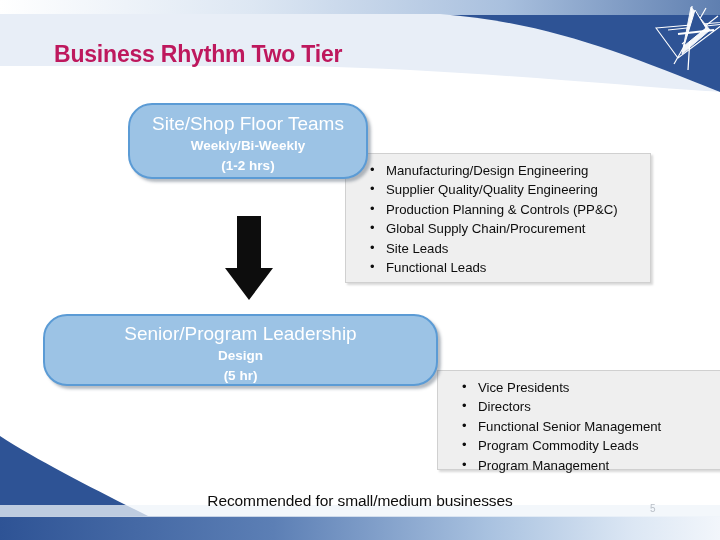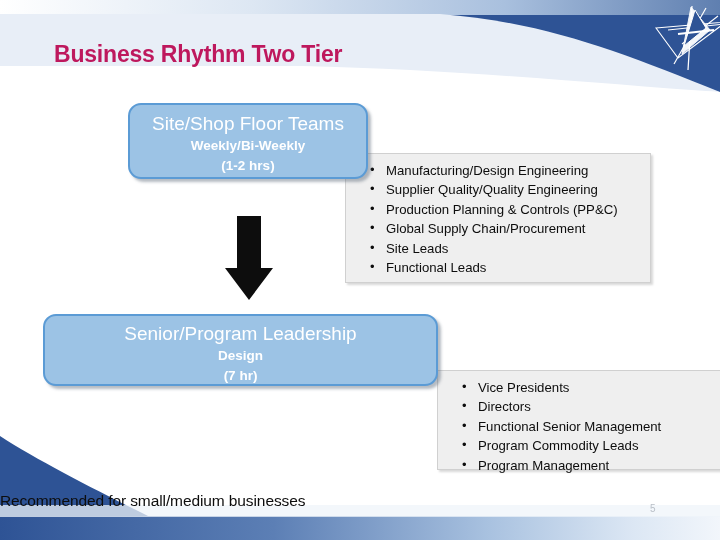--- a/index.html
+++ b/index.html
@@ -39,21 +39,21 @@
     white-space: nowrap;
     z-index: 6;
   }
 
   
   .tier-box {
     position: absolute;
     box-sizing: border-box;
     background: #9CC3E5;
     border: 2px solid #5B9BD5;
-    border-radius: 13px;
+    border-radius: 24px;
     box-shadow: 3px 3px 3px rgba(90,105,120,0.45);
     text-align: center;
     color: #ffffff;
     z-index: 5;
   }
   .tier-title {
     font-size: 19px;
     line-height: 24px;
     color: #ffffff;
     font-weight: normal;
@@ -133,21 +133,21 @@
     top: 214px;
     z-index: 4;
   }
 
   
   .footer-note {
     position: absolute;
     left: 0;
     top: 492px;
     width: 720px;
-    text-align: left;
+    text-align: center;
     font-family: "Liberation Sans", sans-serif;
     font-size: 15.5px;
     color: #0d0d0d;
     z-index: 6;
     letter-spacing: -0.1px;
   }
   .page-number {
     position: absolute;
     left: 650px;
     top: 503px;
@@ -227,21 +227,21 @@
     </ul>
   </div>
 
   <svg id="down-arrow" width="58" height="90" viewBox="0 0 58 90">
     <polygon points="15,2 39,2 39,54 51,54 27,86 3,54 15,54" fill="#0D0D0D"></polygon>
   </svg>
 
   <div id="box-senior" class="tier-box">
     <div class="tier-title">Senior/Program Leadership</div>
     <div class="tier-sub">Design</div>
-    <div class="tier-sub">(7 hr)</div>
+    <div class="tier-sub">(5 hr)</div>
   </div>
 
   <div id="panel-senior" class="bullet-panel">
     <ul>
       <li>Vice Presidents</li>
       <li>Directors</li>
       <li>Functional Senior Management</li>
       <li>Program Commodity Leads</li>
       <li>Program Management</li>
     </ul>

